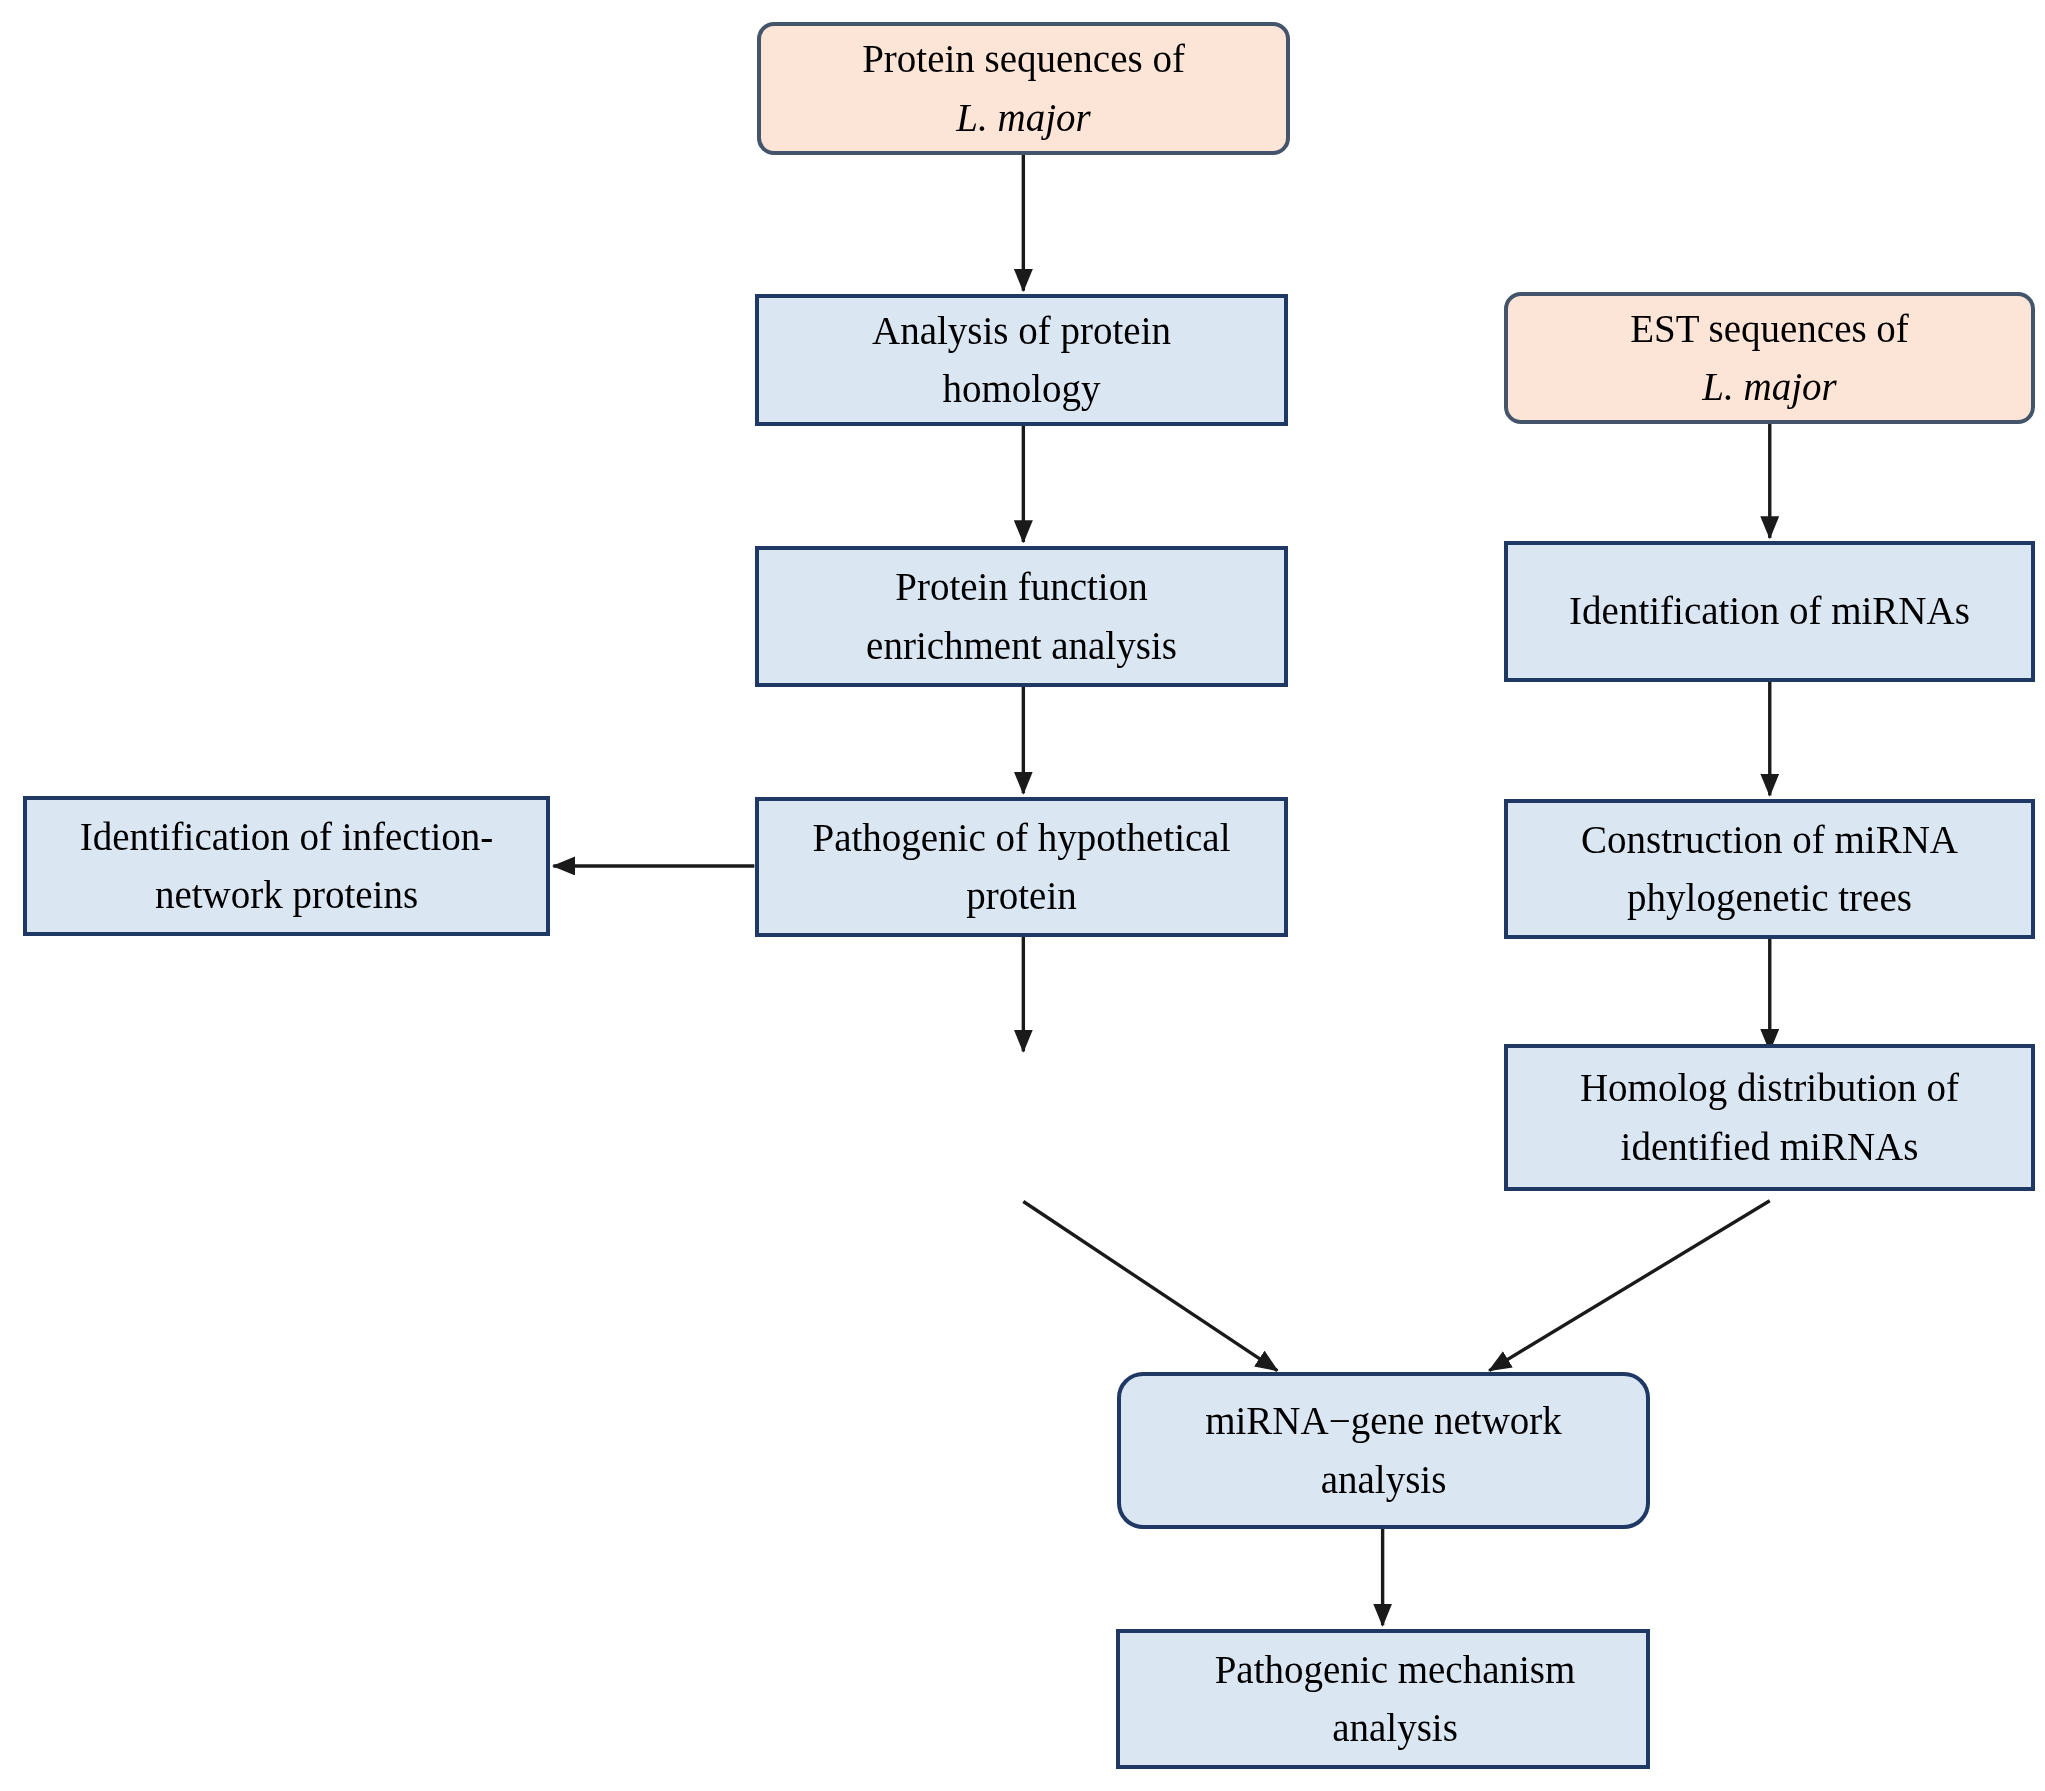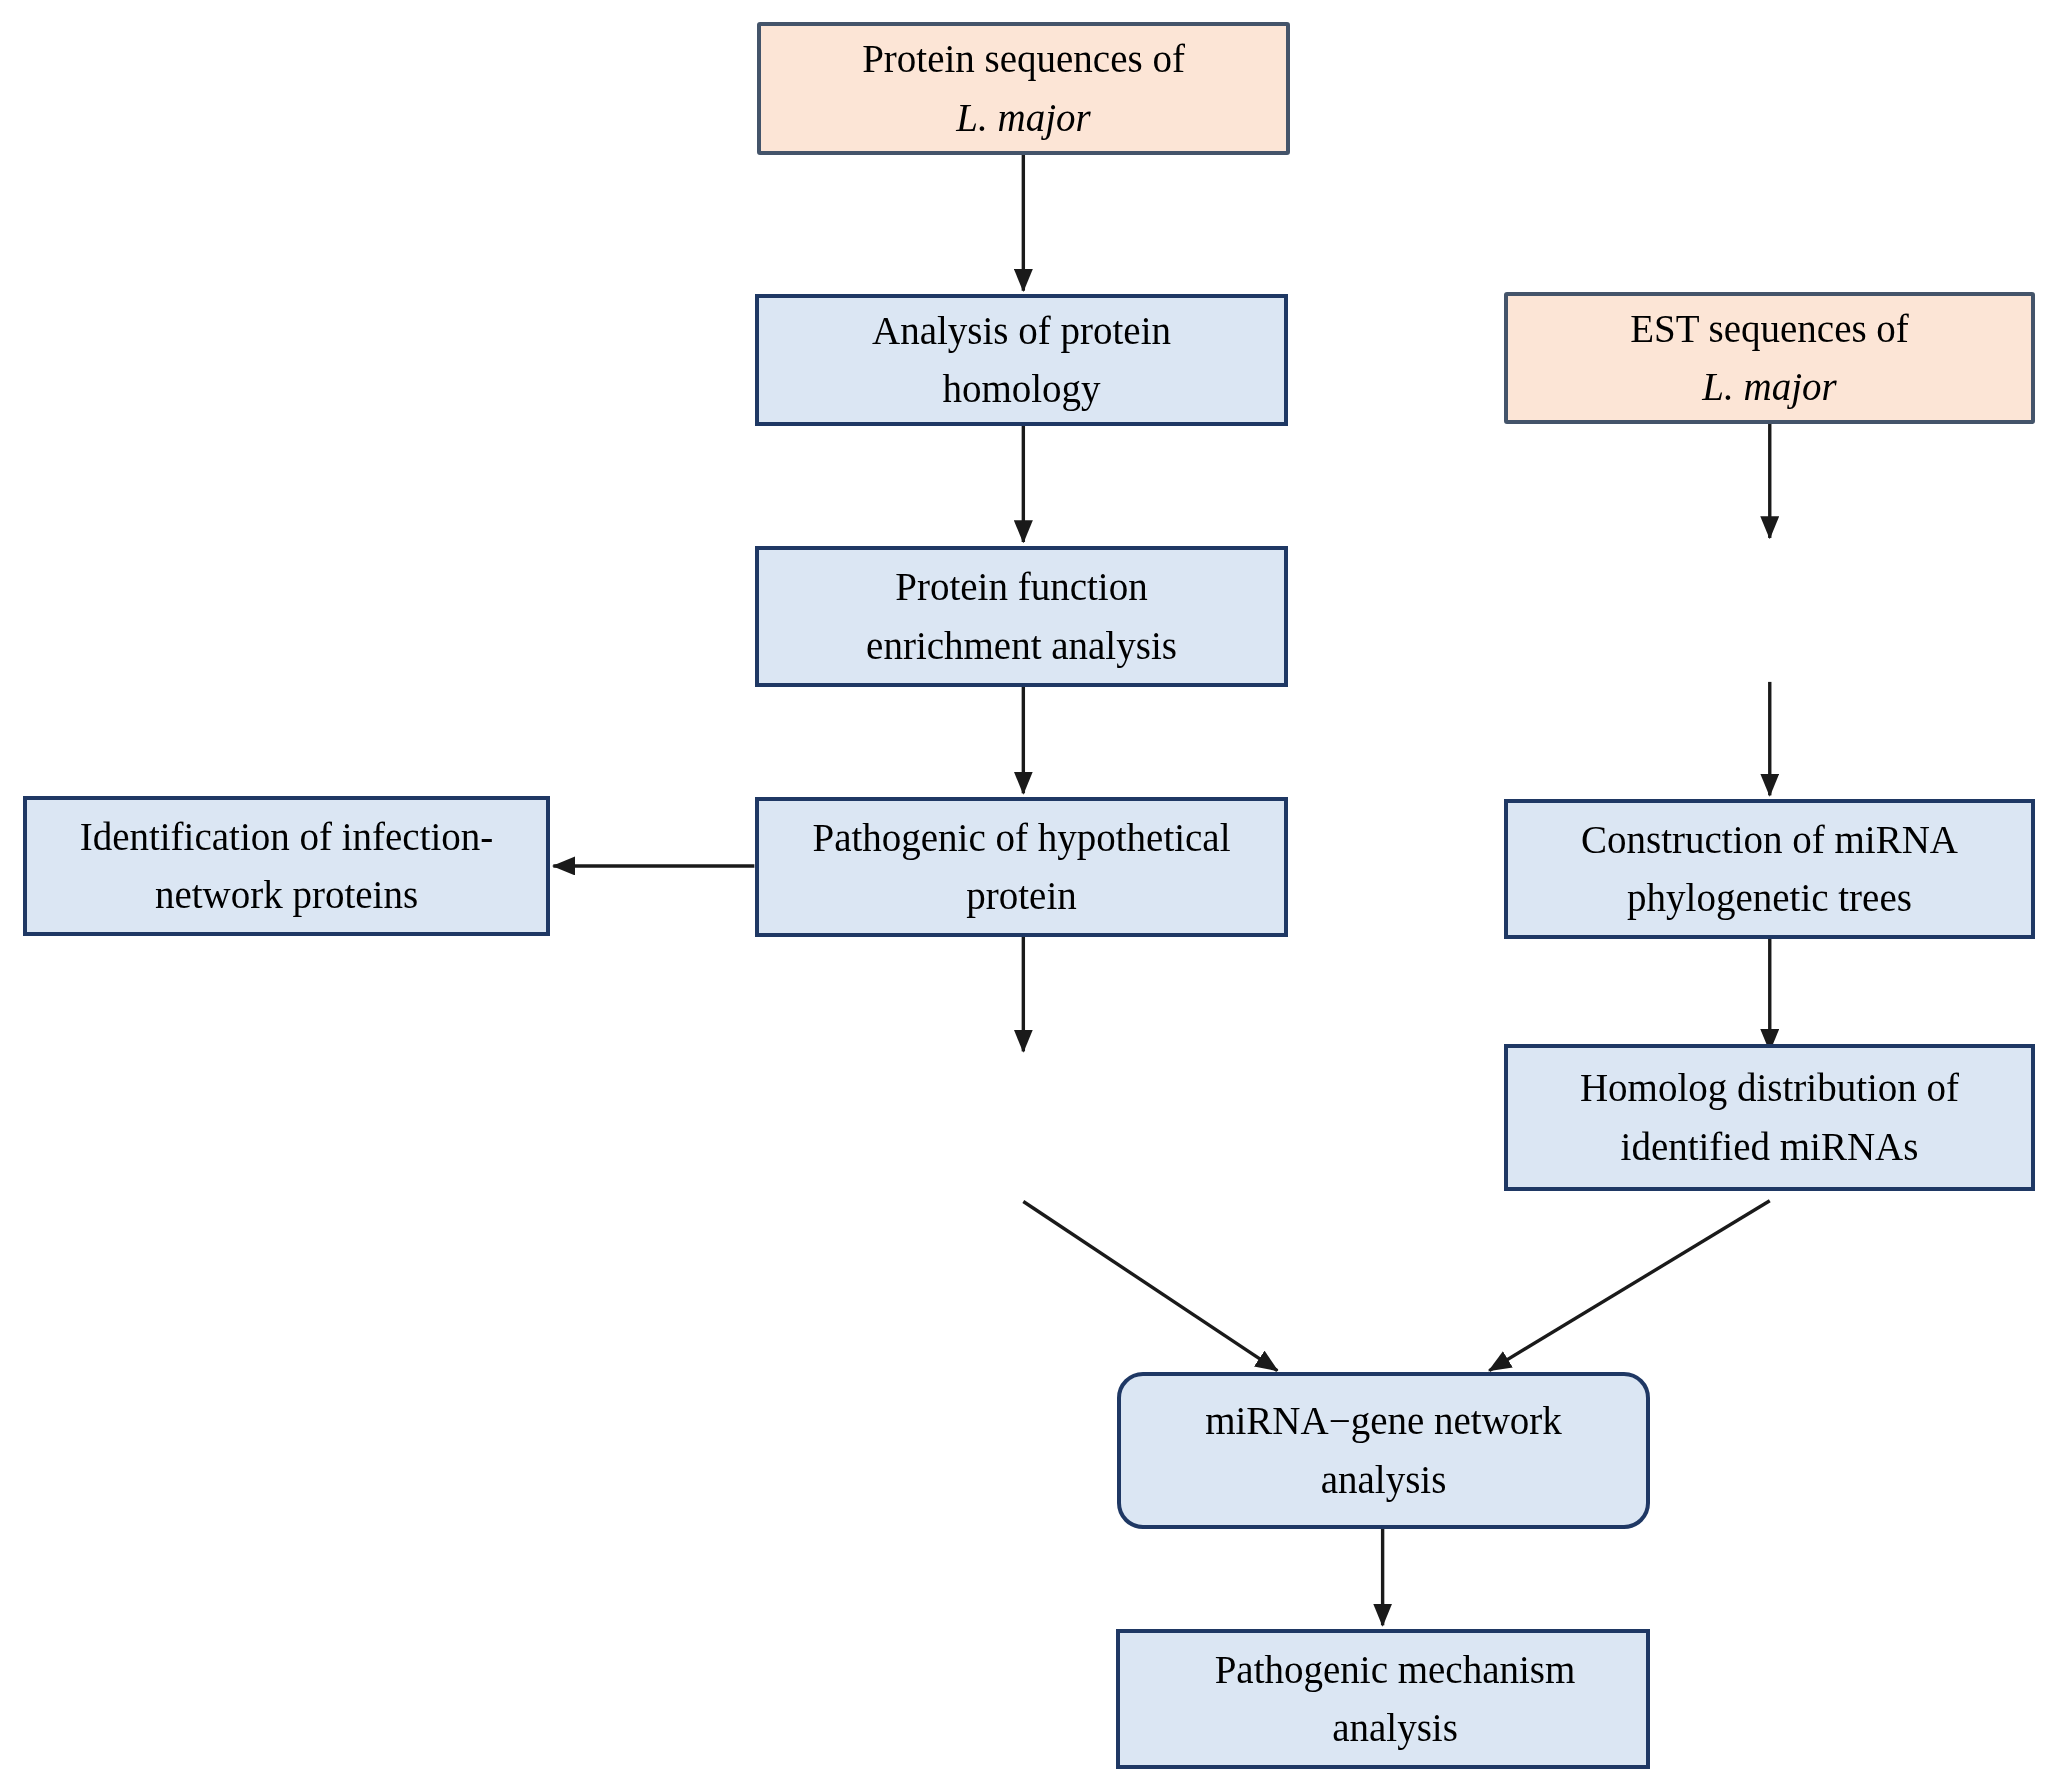--- a/index.html
+++ b/index.html
@@ -35,21 +35,21 @@
     color: var(--text, #000000);
     white-space: pre-line;
   }
   .process {
     background: var(--process-fill, #dbe6f3);
     border: 4.8px solid var(--process-border, #1f3864);
   }
   .start {
     background: var(--start-fill, #fce5d6);
     border: 4.1px solid var(--start-border, #44546a);
-    border-radius: 3px;
+    border-radius: 17px;
   }
   .start .species {
     font-style: italic;
   }
 
   
   #n-protein-seq { left: 757px; top: 22px;   width: 533px; height: 133px; }
   #n-homology    { left: 755px; top: 294px;  width: 533px; height: 132px; }
   #n-enrichment  { left: 755px; top: 546px;  width: 533px; height: 141px; }
   #n-annotation  { left: 755px; top: 797px; width: 533px; height: 140px; }
@@ -112,20 +112,23 @@
     <span>Identification of infection-
 network proteins</span>
   </div>
 
 
   <div class="node start" id="n-est-seq">
     <span>EST sequences of</span>
     <span class="species">L. major</span>
   </div>
 
+  <div class="node process" id="n-mirna-id">
+    <span>Identification of miRNAs</span>
+  </div>
 
   <div class="node process" id="n-phylo">
     <span>Construction of miRNA
 phylogenetic trees</span>
   </div>
 
   <div class="node process" id="n-homolog">
     <span>Homolog distribution of
 identified miRNAs</span>
   </div>

